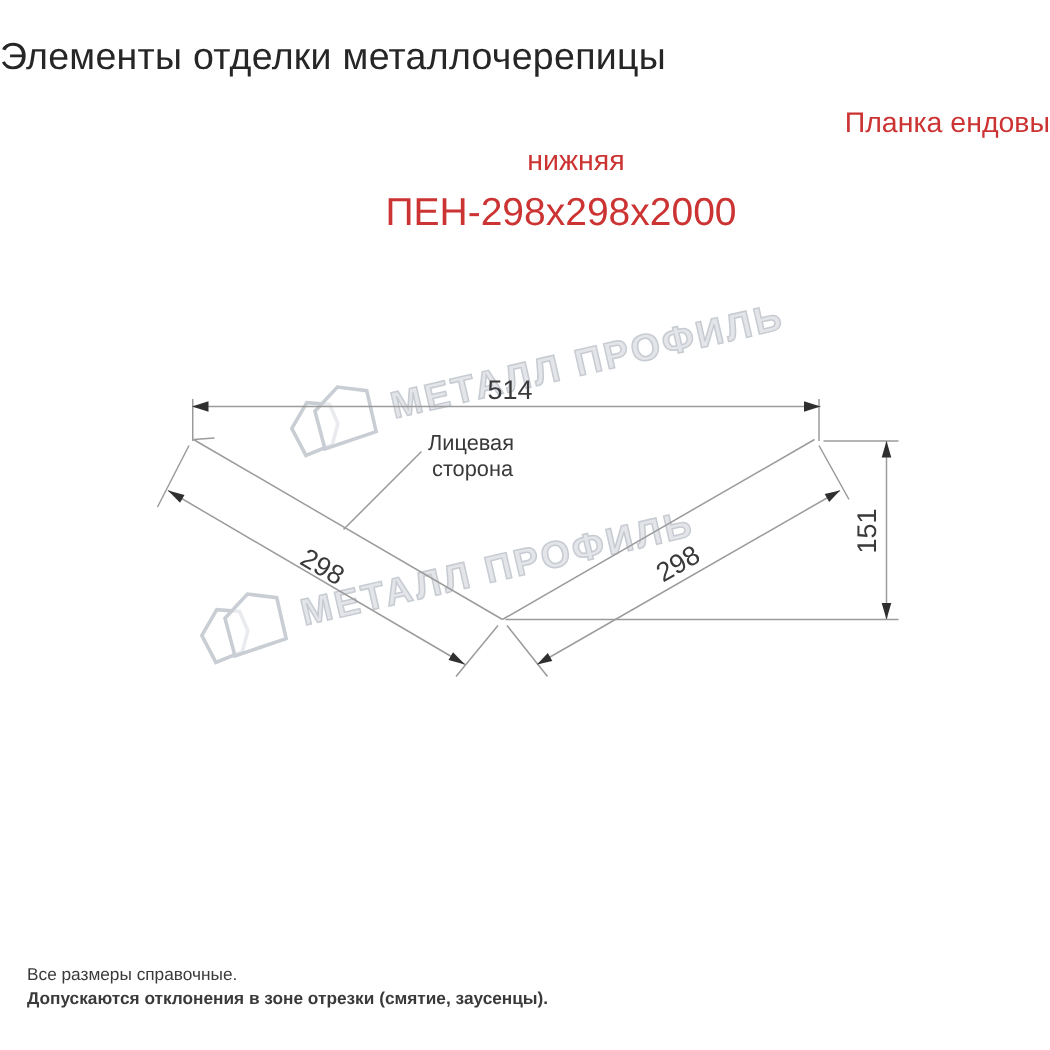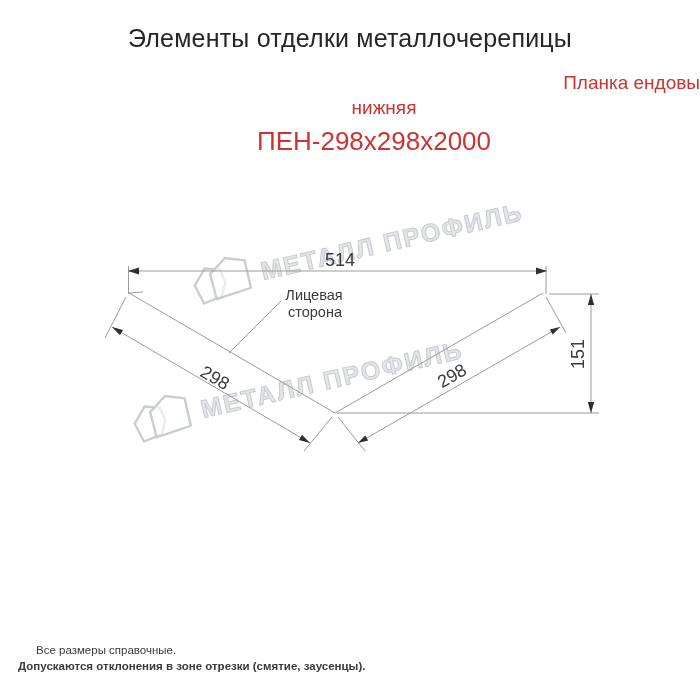--- a/index.html
+++ b/index.html
@@ -2,21 +2,21 @@
 <html><head>
 <meta charset="utf-8">
 <style>
   html,body{margin:0;padding:0;background:#fff;}
   .canvas{
     position:relative;width:700px;height:700px;background:#ffffff;
     font-family:"Liberation Sans", sans-serif;overflow:hidden;
   }
   
   .page-title{
-    position:absolute;top:24px;left:0;width:100%;text-align:center;
+    position:absolute;top:24px;left:0;width:100%;text-align:left;
     font-size:25px;color:#262626;letter-spacing:0.2px;
   }
   .page-subtitle1{
     position:absolute;top:72px;left:0;width:100%;text-align:right;
     font-size:19px;color:#cc3333;
   }
   .page-subtitle2{
     position:absolute;top:97px;left:0;width:100%;text-align:center;
     font-size:19px;color:#cc3333;margin-left:34px;
   }
@@ -43,21 +43,21 @@
   .dim-text{
     font-family:"Liberation Sans", sans-serif;font-size:18px;fill:#3a3a3a;
     text-anchor:middle;
   }
   .face-text{
     font-family:"Liberation Sans", sans-serif;font-size:14.5px;fill:#3a3a3a;
     text-anchor:middle;
   }
   
   .footer-line1{
-    position:absolute;left:36px;top:644px;font-size:11.5px;color:#3a3a3a;
+    position:absolute;left:18px;top:644px;font-size:11.5px;color:#3a3a3a;
   }
   .footer-line2{
     position:absolute;left:18px;top:660px;font-size:11.5px;color:#3a3a3a;font-weight:bold;
   }
 </style>
 </head>
 <body>
 
 <div class="canvas">
 

